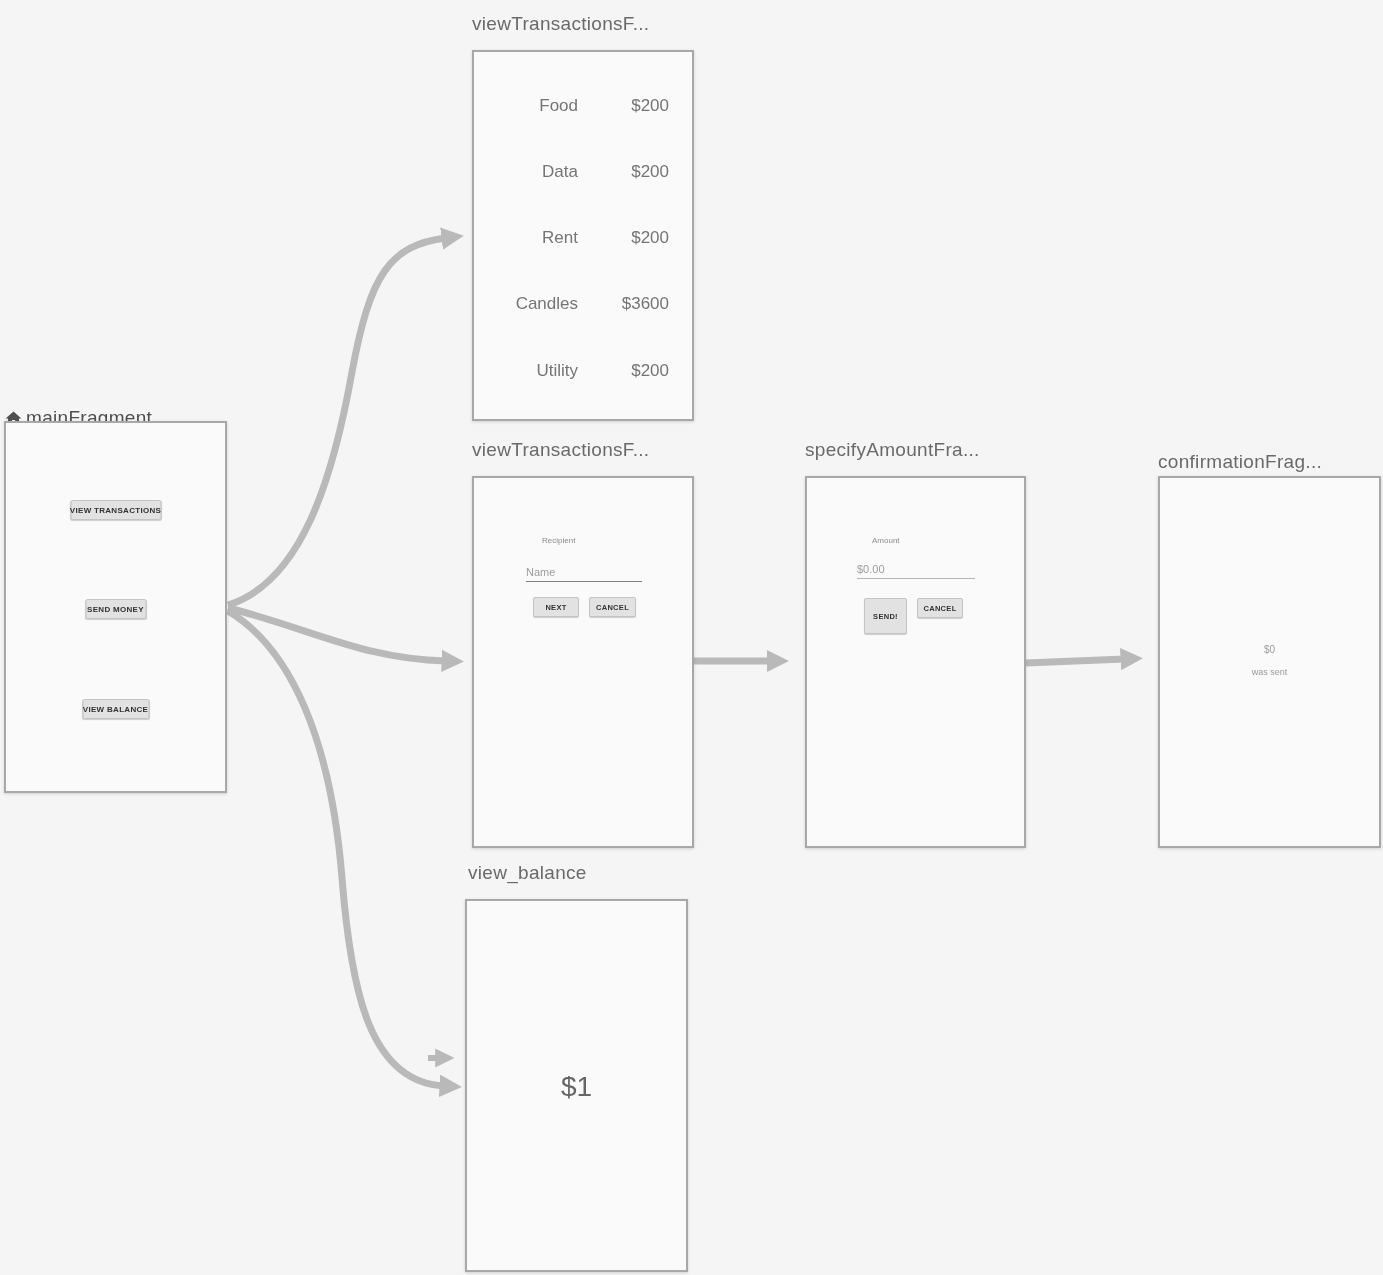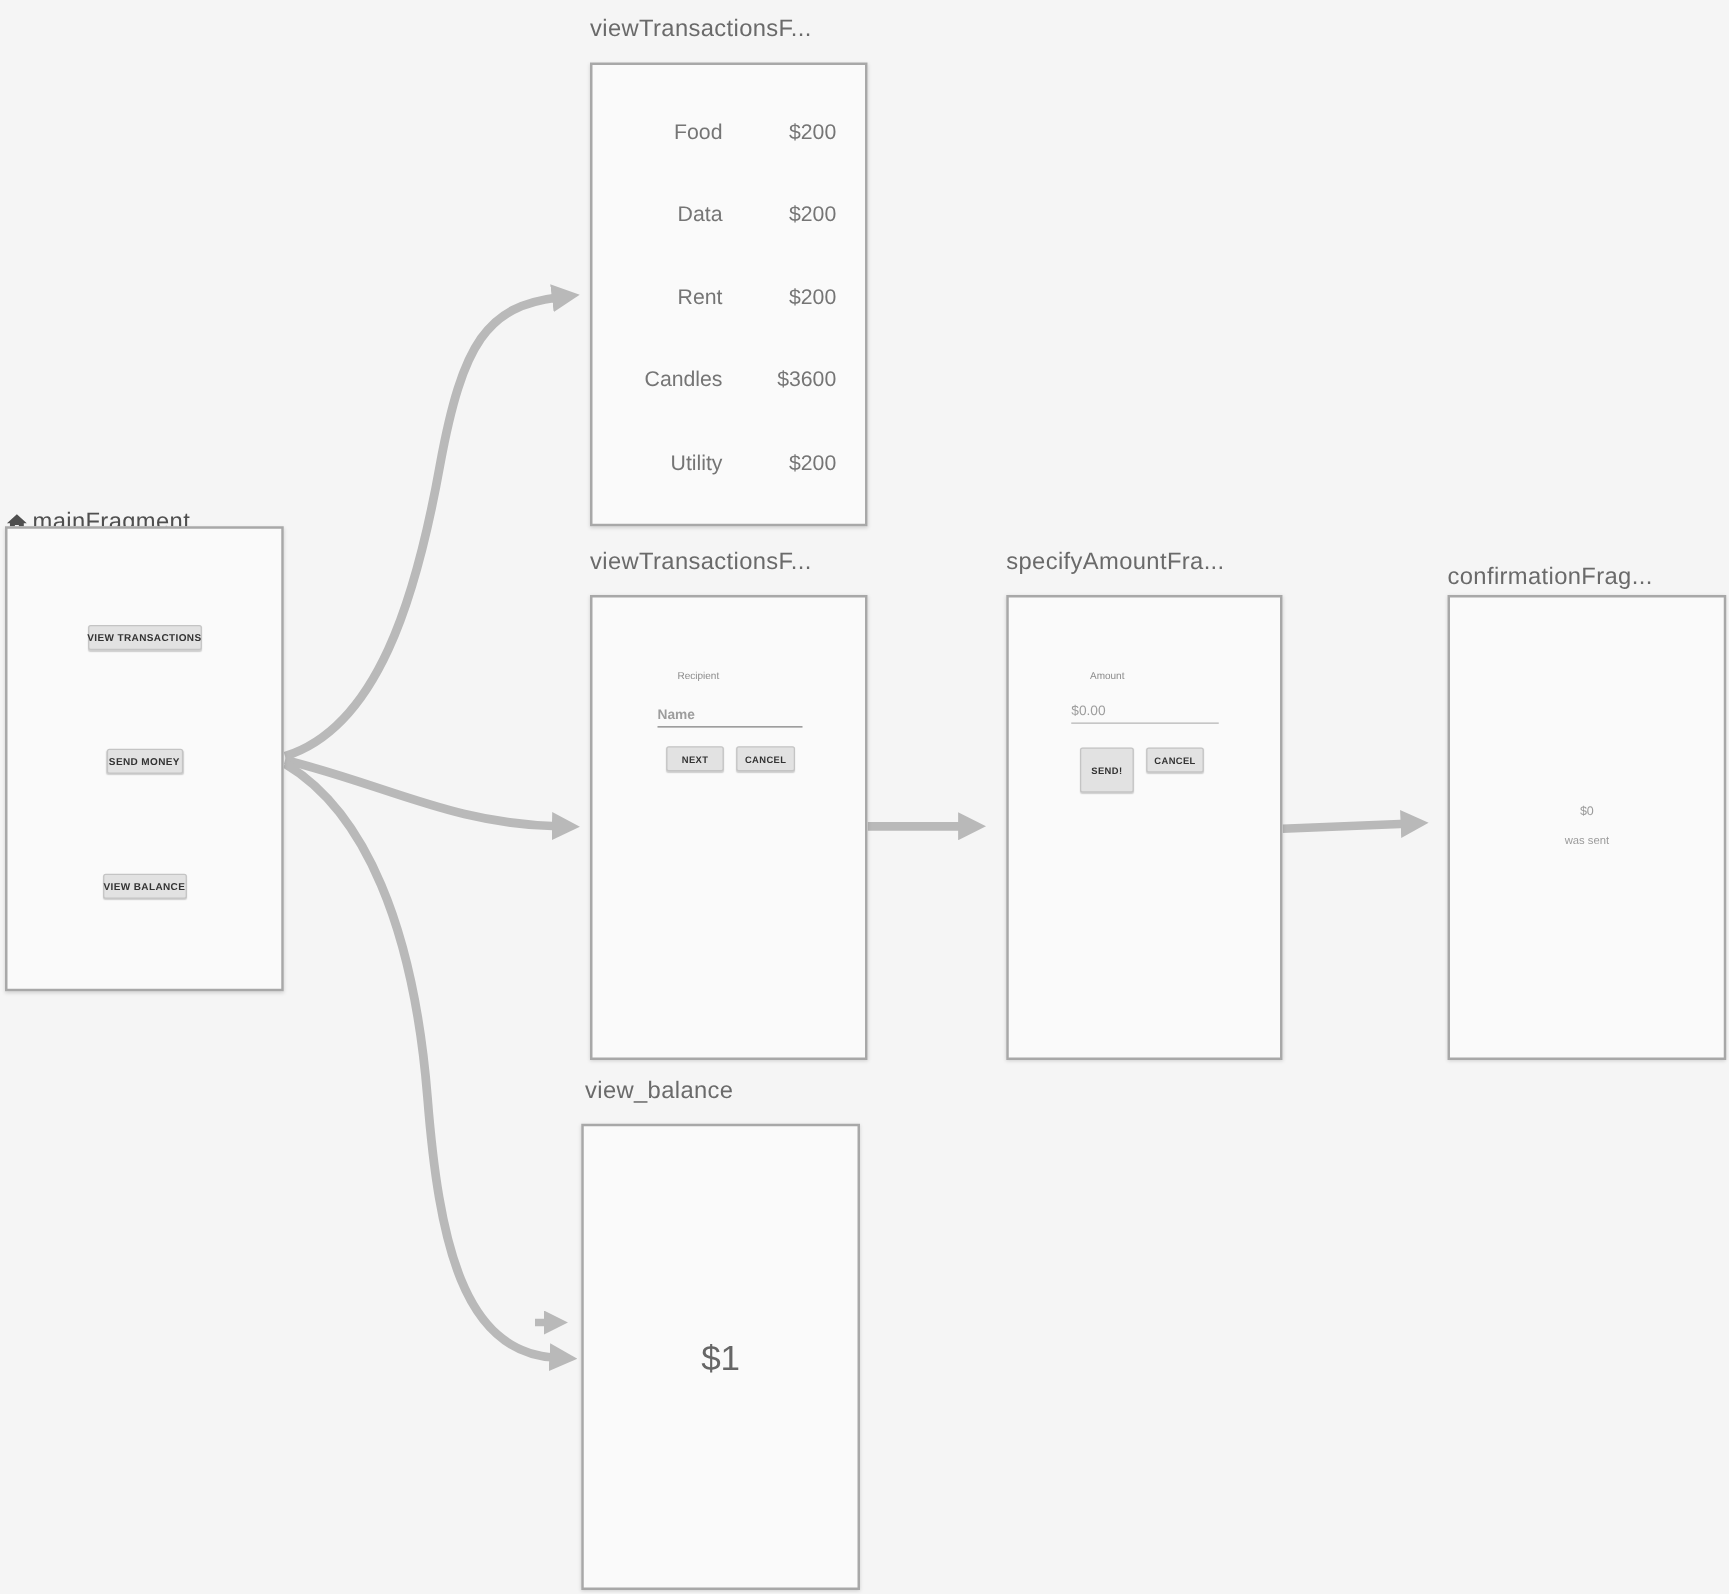--- a/index.html
+++ b/index.html
@@ -94,21 +94,21 @@
       <span class="t-label">Utility</span>
       <span class="t-amount">$200</span>
     </div>
   </div>
 
   <div class="frag-title" style="left:472px;top:439px;">
     <span>viewTransactionsF...</span>
   </div>
   <div class="card" style="left:472px;top:476px;width:222px;height:372px;">
     <span class="field-label" style="left:57px;top:58px;">Recipient</span>
-    <span class="field-hint" style="left:52px;top:88px;font-weight:bold;">Name</span>
+    <span class="field-hint" style="left:52px;top:88px;">Name</span>
     <div class="field-line" style="left:52px;top:103px;width:116px;background:#808080;"></div>
     <div class="btn small" style="left:59px;top:119px;width:46px;height:20px;">NEXT</div>
     <div class="btn small" style="left:115px;top:119px;width:47px;height:20px;">CANCEL</div>
   </div>
 
   <div class="frag-title" style="left:805px;top:439px;">
     <span>specifyAmountFra...</span>
   </div>
   <div class="card" style="left:805px;top:476px;width:221px;height:372px;">
     <span class="field-label" style="left:54px;top:58px;">Amount</span>

